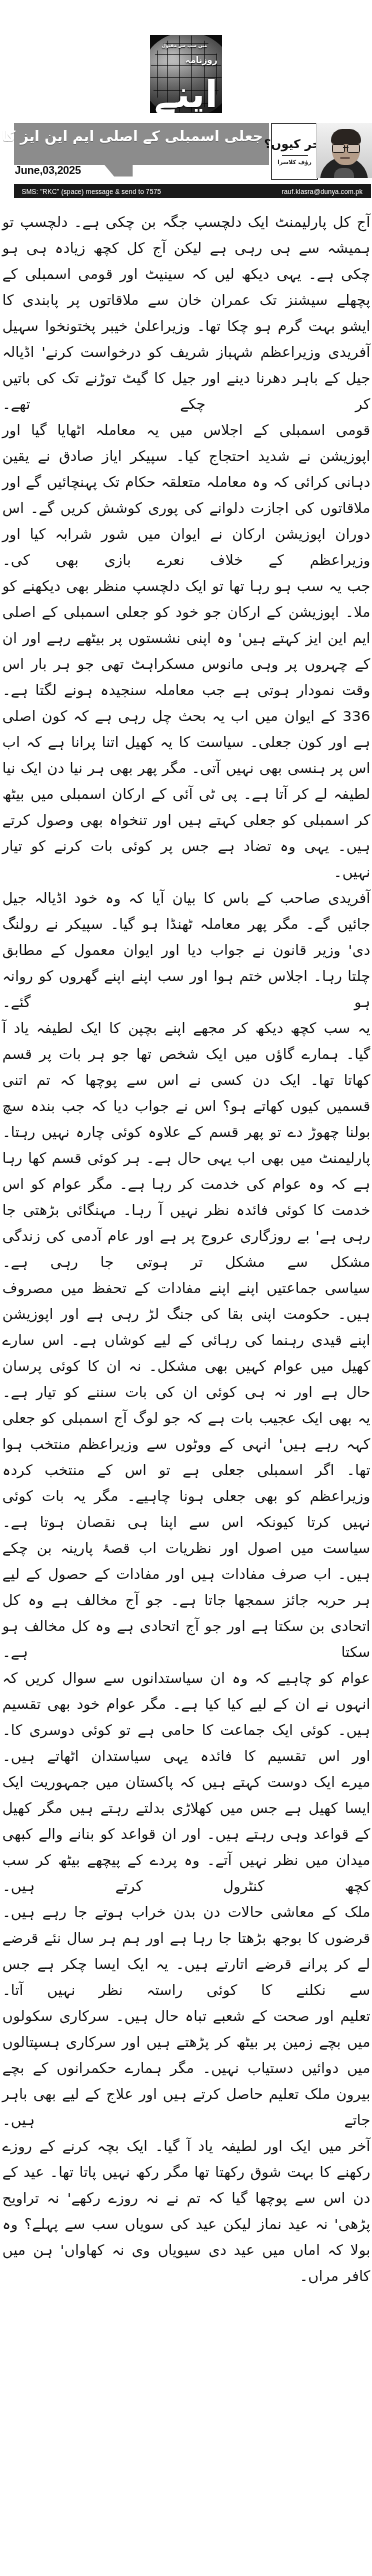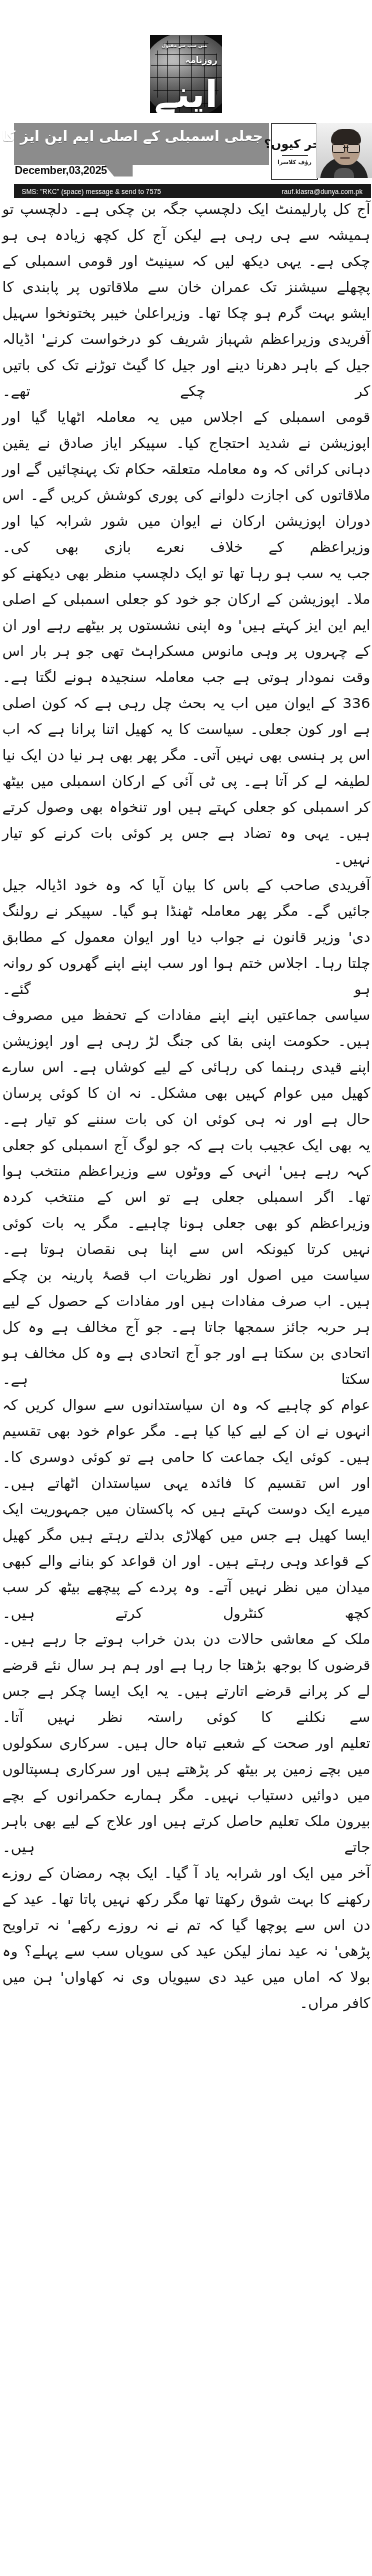--- a/index.html
+++ b/index.html
@@ -145,21 +145,21 @@
   }
   .contact-bar .sms{
     font-family:"Liberation Sans", sans-serif;font-size:6.6px;font-weight:400;letter-spacing:0.1px;
   }
   .contact-bar .mail{
     font-family:"Liberation Sans", sans-serif;font-size:6.6px;font-weight:400;letter-spacing:0.1px;
   }
 
   
   .article{
-    position:absolute;left:2.3px;top:168px;width:368px;
+    position:absolute;left:2.3px;top:181px;width:368px;
     direction:rtl;text-align:justify;text-align-last:justify;
     font-family:"DejaVu Sans", sans-serif;
     font-size:14.6px;line-height:26px;color:#111;
     word-spacing:0.6px;
   }
   .article p{margin:0 0 0 0;text-align:justify;text-align-last:justify;}
   .article p.last{text-align-last:right;}
 </style>
 </head>
 <body>
@@ -192,21 +192,21 @@
   </div>
 
   <div class="header-band">
 
     <div class="head-gray">
       <div class="headline">جعلی اسمبلی کے اصلی ایم این ایز کا لطیفہ</div>
     </div>
 
     <div class="date-row">
       <div class="date-wedge"></div>
-      <div class="date-text">December,03,2025</div>
+      <div class="date-text">June,03,2025</div>
     </div>
 
     <div class="col-box">
       <div class="col-title">آخر کیوں؟</div>
       <div class="col-divider"></div>
       <div class="col-author">رؤف کلاسرا</div>
     </div>
 
     <div class="photo">
       <div class="ph-bg"></div>
@@ -228,24 +228,26 @@
     <span class="sms">SMS: "RKC" (space) message &amp; send to 7575</span>
     <span class="mail">rauf.klasra@dunya.com.pk</span>
   </div>
 
   <div class="article" id="article-body">
       <p>آج کل پارلیمنٹ ایک دلچسپ جگہ بن چکی ہے۔ دلچسپ تو ہمیشہ سے ہی رہی ہے لیکن آج کل کچھ زیادہ ہی ہو چکی ہے۔ یہی دیکھ لیں کہ سینیٹ اور قومی اسمبلی کے پچھلے سیشنز تک عمران خان سے ملاقاتوں پر پابندی کا ایشو بہت گرم ہو چکا تھا۔ وزیراعلیٰ خیبر پختونخوا سہیل آفریدی وزیراعظم شہباز شریف کو درخواست کرنے' اڈیالہ جیل کے باہر دھرنا دینے اور جیل کا گیٹ توڑنے تک کی باتیں کر چکے تھے۔</p>
       <p>قومی اسمبلی کے اجلاس میں یہ معاملہ اٹھایا گیا اور اپوزیشن نے شدید احتجاج کیا۔ سپیکر ایاز صادق نے یقین دہانی کرائی کہ وہ معاملہ متعلقہ حکام تک پہنچائیں گے اور ملاقاتوں کی اجازت دلوانے کی پوری کوشش کریں گے۔ اس دوران اپوزیشن ارکان نے ایوان میں شور شرابہ کیا اور وزیراعظم کے خلاف نعرے بازی بھی کی۔</p>
       <p>جب یہ سب ہو رہا تھا تو ایک دلچسپ منظر بھی دیکھنے کو ملا۔ اپوزیشن کے ارکان جو خود کو جعلی اسمبلی کے اصلی ایم این ایز کہتے ہیں' وہ اپنی نشستوں پر بیٹھے رہے اور ان کے چہروں پر وہی مانوس مسکراہٹ تھی جو ہر بار اس وقت نمودار ہوتی ہے جب معاملہ سنجیدہ ہونے لگتا ہے۔</p>
       <p>336 کے ایوان میں اب یہ بحث چل رہی ہے کہ کون اصلی ہے اور کون جعلی۔ سیاست کا یہ کھیل اتنا پرانا ہے کہ اب اس پر ہنسی بھی نہیں آتی۔ مگر پھر بھی ہر نیا دن ایک نیا لطیفہ لے کر آتا ہے۔ پی ٹی آئی کے ارکان اسمبلی میں بیٹھ کر اسمبلی کو جعلی کہتے ہیں اور تنخواہ بھی وصول کرتے ہیں۔ یہی وہ تضاد ہے جس پر کوئی بات کرنے کو تیار نہیں۔</p>
       <p>آفریدی صاحب کے باس کا بیان آیا کہ وہ خود اڈیالہ جیل جائیں گے۔ مگر پھر معاملہ ٹھنڈا ہو گیا۔ سپیکر نے رولنگ دی' وزیر قانون نے جواب دیا اور ایوان معمول کے مطابق چلتا رہا۔ اجلاس ختم ہوا اور سب اپنے اپنے گھروں کو روانہ ہو گئے۔</p>
+      <p>یہ سب کچھ دیکھ کر مجھے اپنے بچپن کا ایک لطیفہ یاد آ گیا۔ ہمارے گاؤں میں ایک شخص تھا جو ہر بات پر قسم کھاتا تھا۔ ایک دن کسی نے اس سے پوچھا کہ تم اتنی قسمیں کیوں کھاتے ہو؟ اس نے جواب دیا کہ جب بندہ سچ بولنا چھوڑ دے تو پھر قسم کے علاوہ کوئی چارہ نہیں رہتا۔</p>
+      <p>پارلیمنٹ میں بھی اب یہی حال ہے۔ ہر کوئی قسم کھا رہا ہے کہ وہ عوام کی خدمت کر رہا ہے۔ مگر عوام کو اس خدمت کا کوئی فائدہ نظر نہیں آ رہا۔ مہنگائی بڑھتی جا رہی ہے' بے روزگاری عروج پر ہے اور عام آدمی کی زندگی مشکل سے مشکل تر ہوتی جا رہی ہے۔</p>
       <p>سیاسی جماعتیں اپنے اپنے مفادات کے تحفظ میں مصروف ہیں۔ حکومت اپنی بقا کی جنگ لڑ رہی ہے اور اپوزیشن اپنے قیدی رہنما کی رہائی کے لیے کوشاں ہے۔ اس سارے کھیل میں عوام کہیں بھی مشکل۔ نہ ان کا کوئی پرسان حال ہے اور نہ ہی کوئی ان کی بات سننے کو تیار ہے۔</p>
       <p>یہ بھی ایک عجیب بات ہے کہ جو لوگ آج اسمبلی کو جعلی کہہ رہے ہیں' انہی کے ووٹوں سے وزیراعظم منتخب ہوا تھا۔ اگر اسمبلی جعلی ہے تو اس کے منتخب کردہ وزیراعظم کو بھی جعلی ہونا چاہیے۔ مگر یہ بات کوئی نہیں کرتا کیونکہ اس سے اپنا ہی نقصان ہوتا ہے۔</p>
       <p>سیاست میں اصول اور نظریات اب قصۂ پارینہ بن چکے ہیں۔ اب صرف مفادات ہیں اور مفادات کے حصول کے لیے ہر حربہ جائز سمجھا جاتا ہے۔ جو آج مخالف ہے وہ کل اتحادی بن سکتا ہے اور جو آج اتحادی ہے وہ کل مخالف ہو سکتا ہے۔</p>
       <p>عوام کو چاہیے کہ وہ ان سیاستدانوں سے سوال کریں کہ انہوں نے ان کے لیے کیا کیا ہے۔ مگر عوام خود بھی تقسیم ہیں۔ کوئی ایک جماعت کا حامی ہے تو کوئی دوسری کا۔ اور اس تقسیم کا فائدہ یہی سیاستدان اٹھاتے ہیں۔</p>
       <p>میرے ایک دوست کہتے ہیں کہ پاکستان میں جمہوریت ایک ایسا کھیل ہے جس میں کھلاڑی بدلتے رہتے ہیں مگر کھیل کے قواعد وہی رہتے ہیں۔ اور ان قواعد کو بنانے والے کبھی میدان میں نظر نہیں آتے۔ وہ پردے کے پیچھے بیٹھ کر سب کچھ کنٹرول کرتے ہیں۔</p>
       <p>ملک کے معاشی حالات دن بدن خراب ہوتے جا رہے ہیں۔ قرضوں کا بوجھ بڑھتا جا رہا ہے اور ہم ہر سال نئے قرضے لے کر پرانے قرضے اتارتے ہیں۔ یہ ایک ایسا چکر ہے جس سے نکلنے کا کوئی راستہ نظر نہیں آتا۔</p>
       <p>تعلیم اور صحت کے شعبے تباہ حال ہیں۔ سرکاری سکولوں میں بچے زمین پر بیٹھ کر پڑھتے ہیں اور سرکاری ہسپتالوں میں دوائیں دستیاب نہیں۔ مگر ہمارے حکمرانوں کے بچے بیرون ملک تعلیم حاصل کرتے ہیں اور علاج کے لیے بھی باہر جاتے ہیں۔</p>
-      <p class="last">آخر میں ایک اور شرابہ یاد آ گیا۔ ایک بچہ رمضان کے روزے رکھنے کا بہت شوق رکھتا تھا مگر رکھ نہیں پاتا تھا۔ عید کے دن اس سے پوچھا گیا کہ تم نے نہ روزے رکھے' نہ تراویح پڑھی' نہ عید نماز لیکن عید کی سویاں سب سے پہلے؟ وہ بولا کہ اماں میں عید دی سیویاں وی نہ کھاواں' ہن میں کافر مراں۔</p>
+      <p class="last">آخر میں ایک اور لطیفہ یاد آ گیا۔ ایک بچہ کرنے کے روزے رکھنے کا بہت شوق رکھتا تھا مگر رکھ نہیں پاتا تھا۔ عید کے دن اس سے پوچھا گیا کہ تم نے نہ روزے رکھے' نہ تراویح پڑھی' نہ عید نماز لیکن عید کی سویاں سب سے پہلے؟ وہ بولا کہ اماں میں عید دی سیویاں وی نہ کھاواں' ہن میں کافر مراں۔</p>
     </div>
 
 </div>
 
 
 </body></html>

